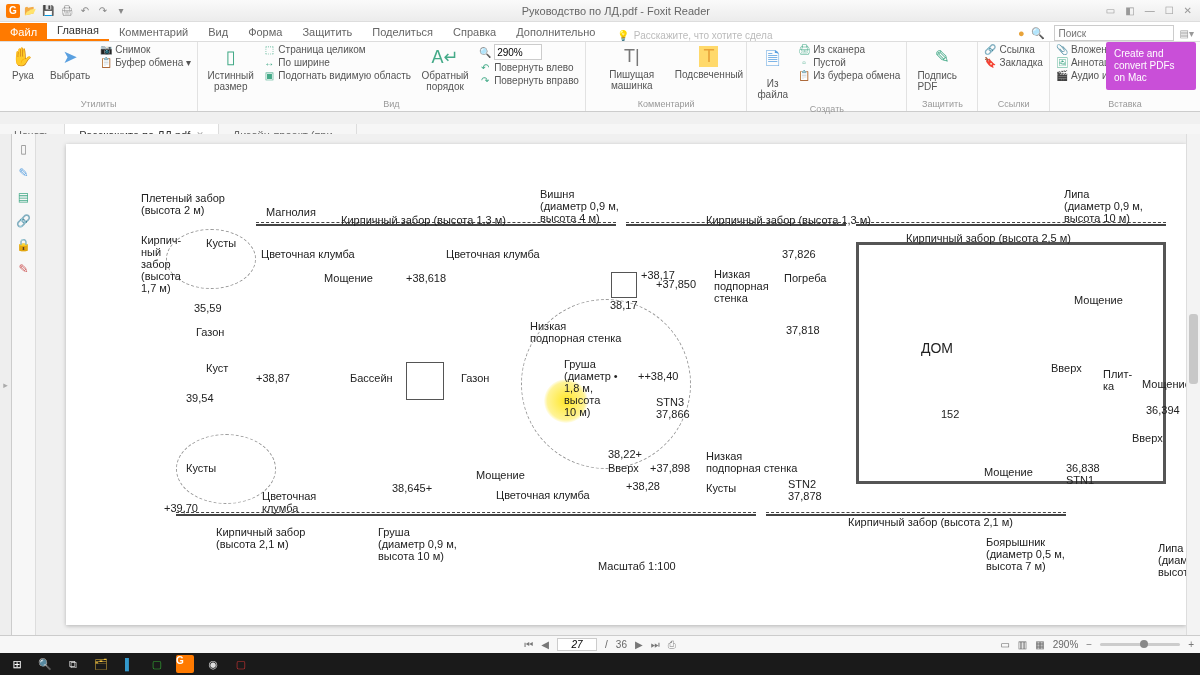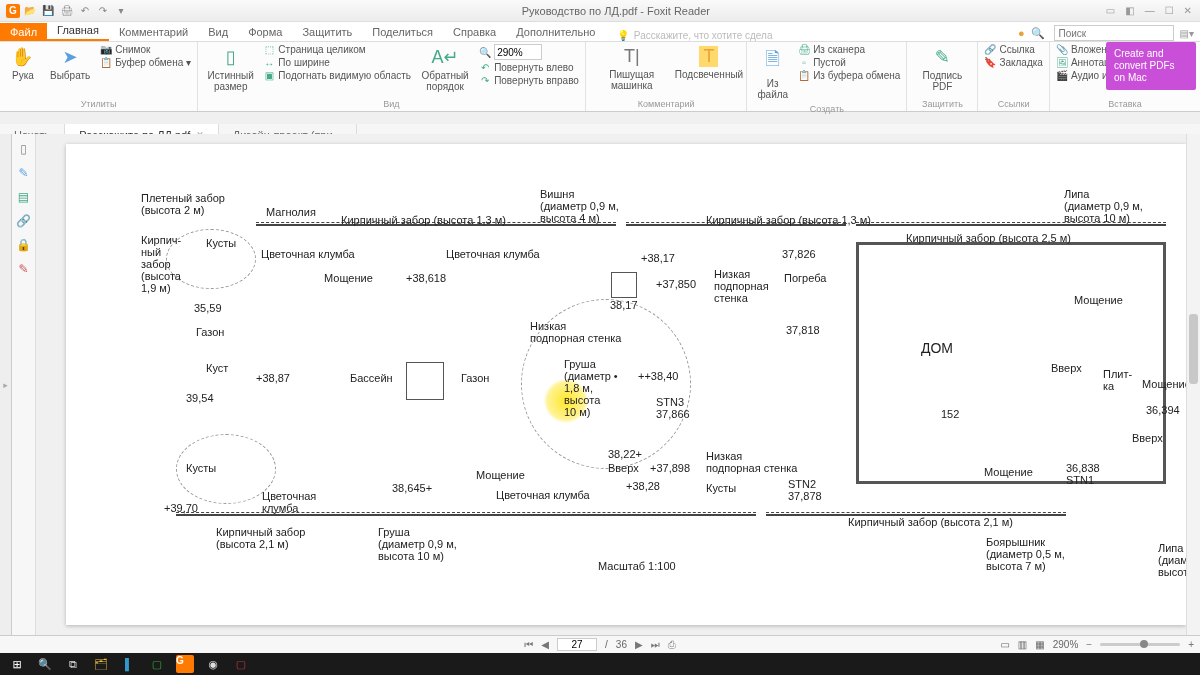--- a/index.html
+++ b/index.html
@@ -62,21 +62,21 @@
 .fence-h{position:absolute;height:2px;border-top:2px solid #444;}
 .fence-h::before{content:"";position:absolute;left:0;right:0;top:-4px;border-top:1px dashed #444;}
 .thinbox{position:absolute;border:1px solid #555;}
 .circ{position:absolute;border:1px dashed #999;border-radius:50%;}
 .vtext{writing-mode:vertical-rl;transform:rotate(180deg);}
 
 
 .status { position:absolute; bottom:22px; left:0; right:0; height:18px; background:#f7f7f7; border-top:1px solid #ccc; display:flex; align-items:center; font-size:10px; color:#666; justify-content:center; gap:8px;}
 .status .navbtn{cursor:pointer;color:#777;}
 .status .right{position:absolute;right:6px;display:flex;align-items:center;gap:8px;}
-.status .pageinput{border:1px solid #ccc;width:40px;height:13px;text-align:center;font-size:10px;}
+.status .pageinput{border:1px solid #ccc;width:40px;height:13px;text-align:center;font-size:10px;font-style:italic;}
 .status .zoomtrack{width:80px;height:3px;background:#ccc;position:relative;border-radius:2px;}
 .status .zoomtrack .zthumb{position:absolute;left:40px;top:-3px;width:8px;height:8px;background:#888;border-radius:50%;}
 
 
 .taskbar { position:absolute; bottom:0;left:0;right:0;height:22px;background:#1a1a1a;display:flex;align-items:center;gap:2px;padding:0 4px;}
 .taskbar .tb{width:26px;height:18px;display:flex;align-items:center;justify-content:center;font-size:11px;color:#ddd;cursor:pointer;}
 .taskbar .win10{color:#fff;}
 .taskbar .g{background:#ff7a00;color:#fff;border-radius:2px;width:18px;height:18px;font-weight:bold;font-size:10px;}
 </style>
 </head>
@@ -232,21 +232,21 @@
           </div>
       </div>
     </div>
     <div class="lbl">Создать</div>
   </div>
 
   <div class="group">
     <div class="row">
         <div class="bigbtn">
           <span class="ic" style="color:#4a8">✎</span>
-          <span style="text-align:center">Подпись
+          <span style="">Подпись
 PDF</span>
         </div>
       </div>
     <div class="lbl">Защитить</div>
   </div>
 
   <div class="group">
     <div class="row">
         <div class="smallcol">
       <div class="smallbtn">
@@ -329,27 +329,27 @@
         <span style="left:75px;top:48px">Плетеный забор
 (высота 2 м)</span>
         <span style="left:200px;top:62px">Магнолия</span>
         <span style="left:275px;top:70px">Кирпичный забор (высота 1,3 м)</span>
         <span style="left:640px;top:70px">Кирпичный забор (высота 1,3 м)</span>
         <span style="left:840px;top:88px">Кирпичный забор (высота 2,5 м)</span>
         <span style="left:75px;top:90px">Кирпич-
 ный
 забор
 (высота
-1,9 м)</span>
+1,7 м)</span>
         <span style="left:140px;top:93px">Кусты</span>
         <span style="left:195px;top:104px">Цветочная клумба</span>
         <span style="left:380px;top:104px">Цветочная клумба</span>
         <span style="left:258px;top:128px">Мощение</span>
         <span style="left:340px;top:128px">+38,618</span>
-        <span style="left:575px;top:108px">+38,17</span>
+        <span style="left:575px;top:125px">+38,17</span>
         <span style="left:544px;top:155px">38,17</span>
         <span style="left:590px;top:134px">+37,850</span>
         <span style="left:648px;top:124px">Низкая
 подпорная
 стенка</span>
         <span style="left:718px;top:128px">Погреба</span>
         <span style="left:716px;top:104px">37,826</span>
         <span style="left:720px;top:180px">37,818</span>
         <span style="left:128px;top:158px">35,59</span>
         <span style="left:130px;top:182px">Газон</span>

